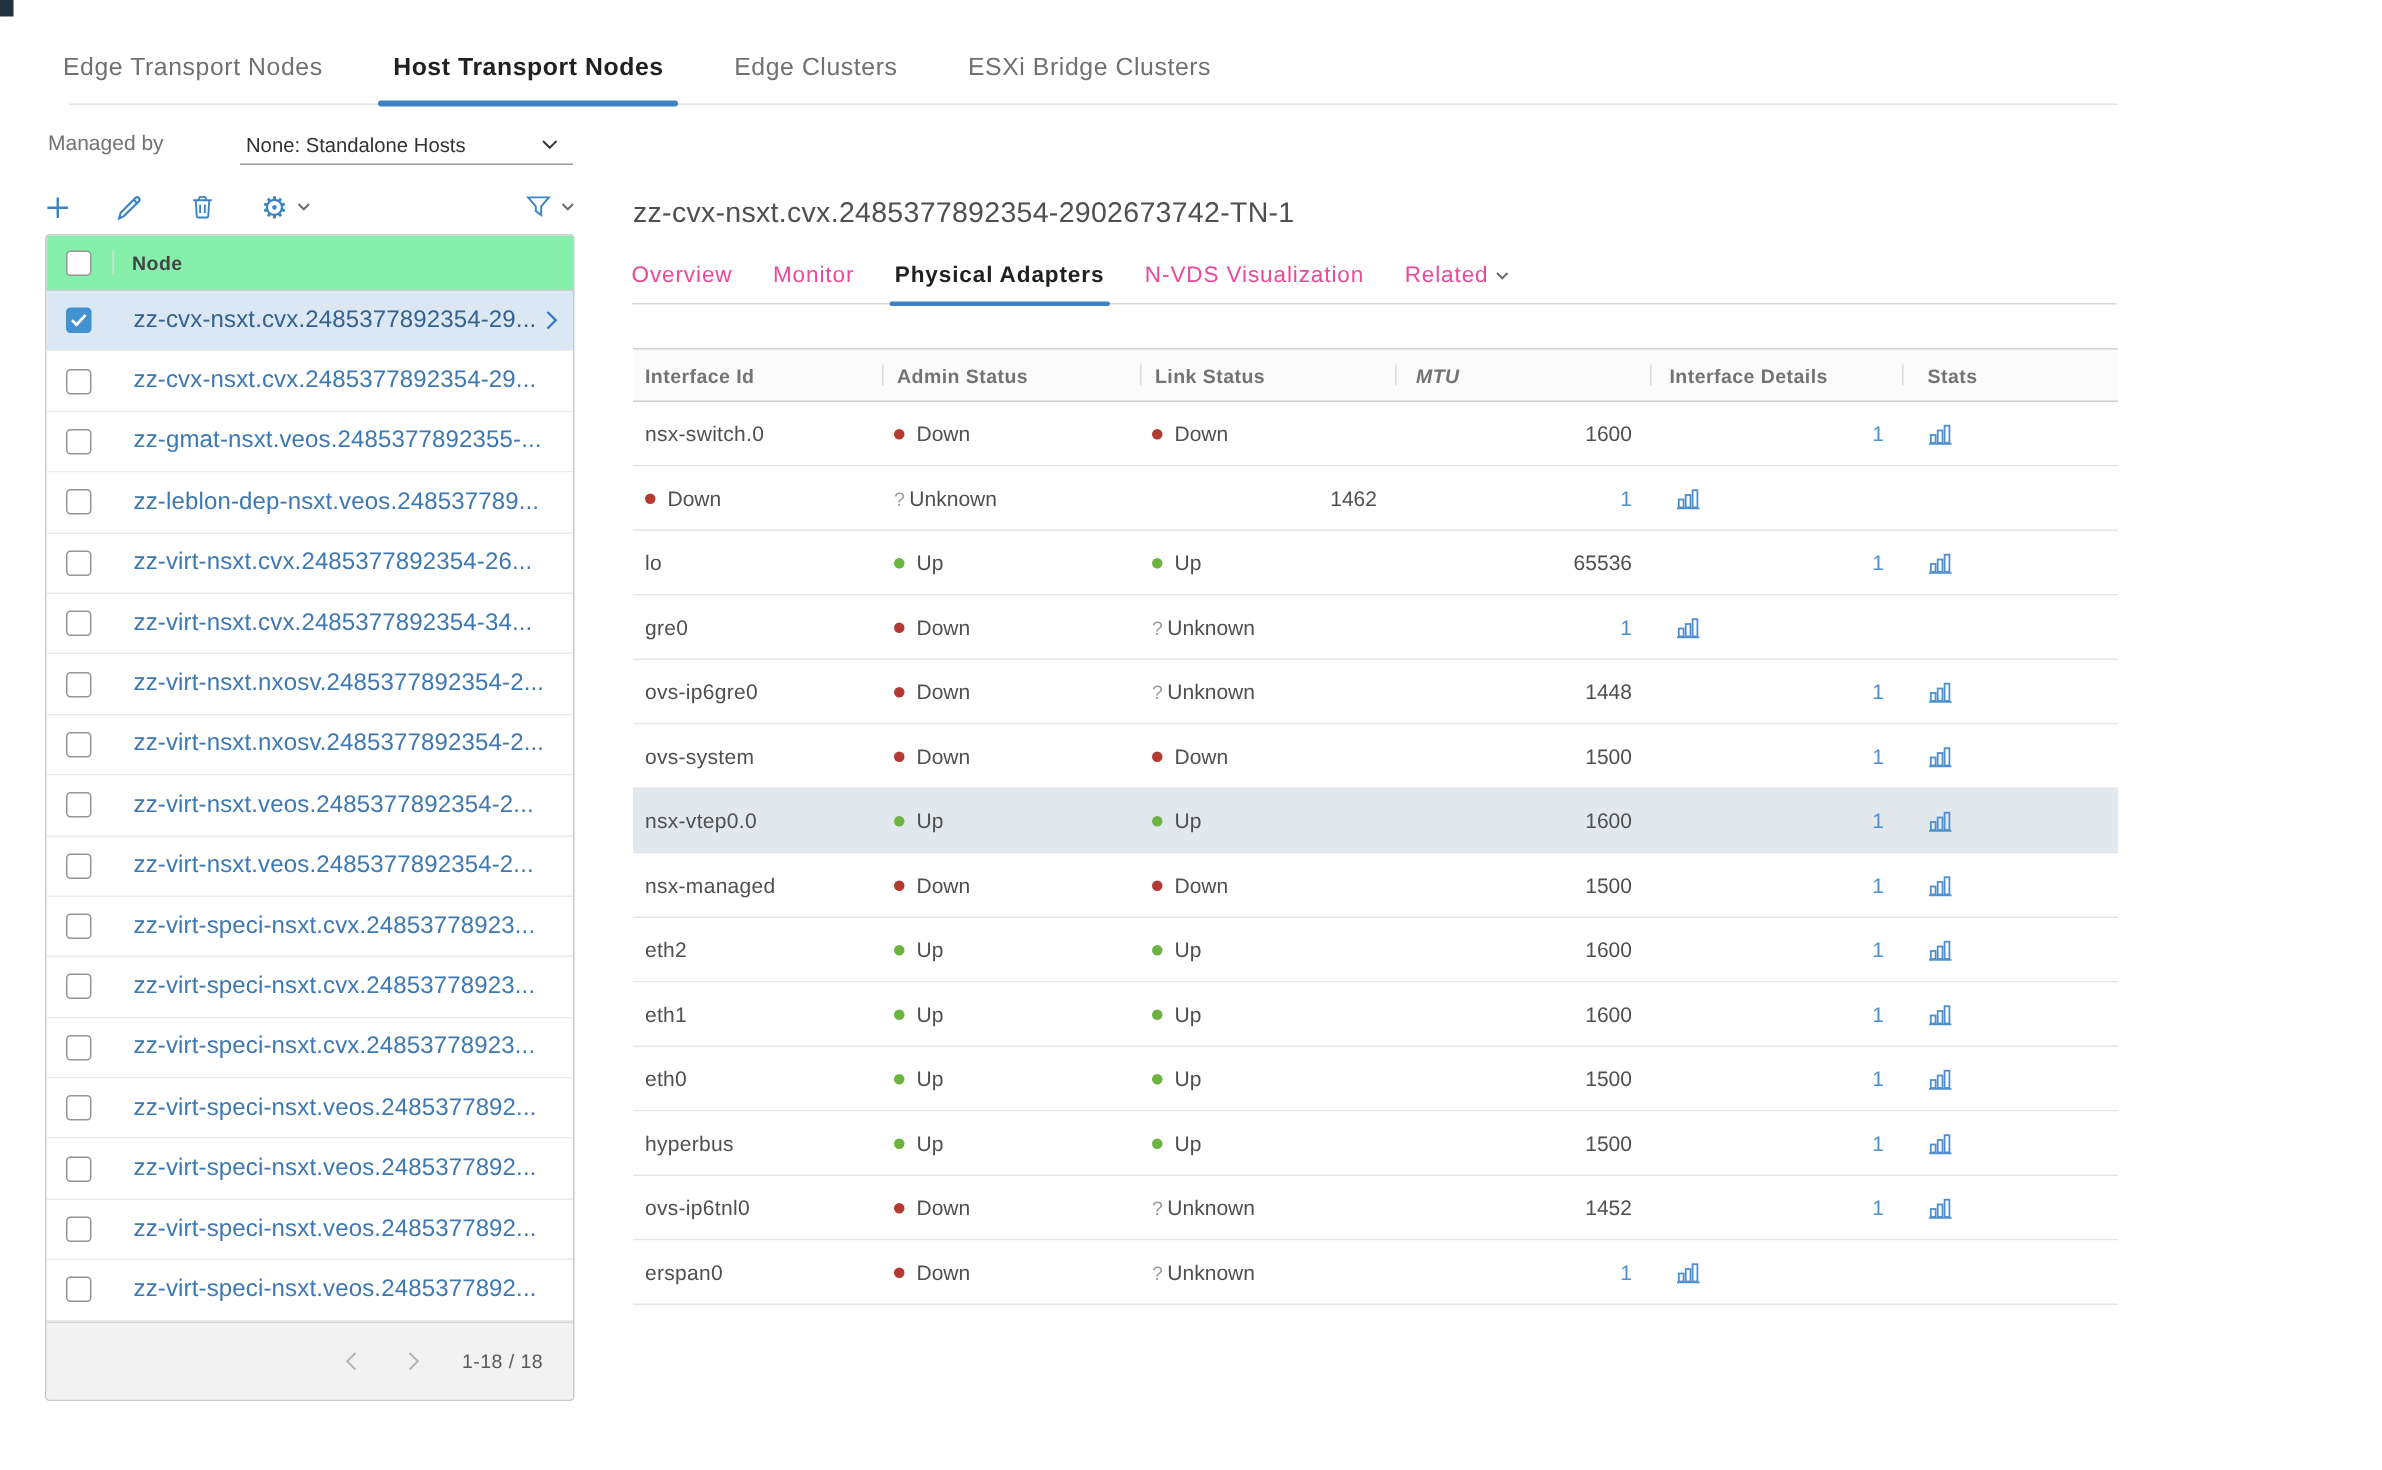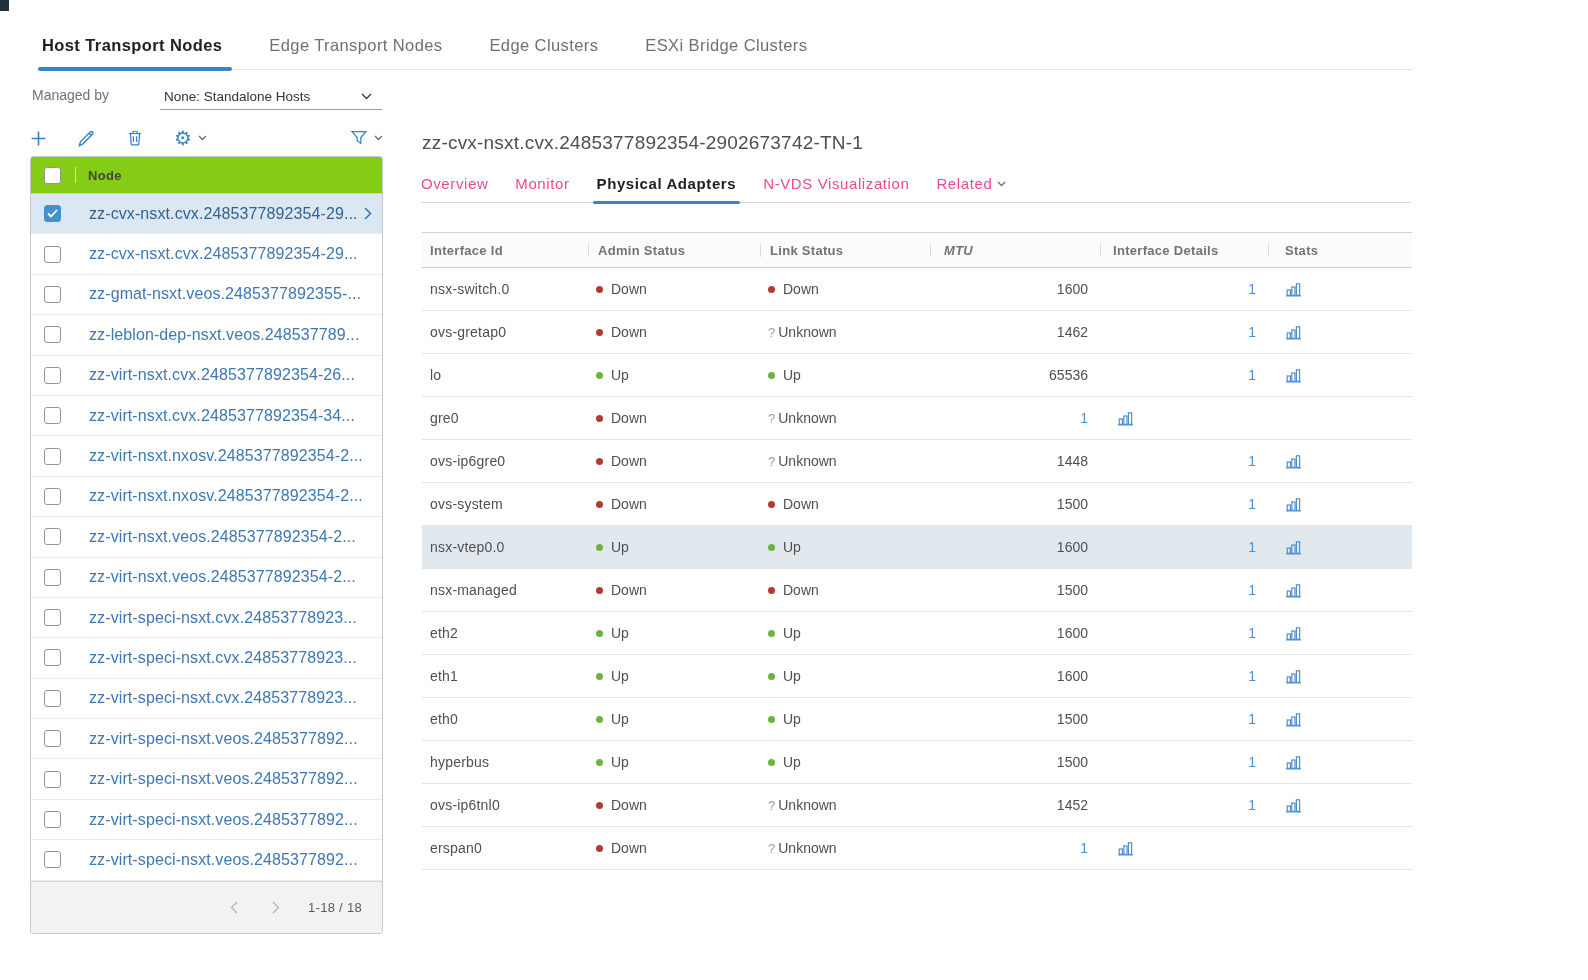--- a/index.html
+++ b/index.html
@@ -38,21 +38,21 @@
     display:flex;align-items:center;color:var(--accent);}
   .tool-btn{display:flex;align-items:center;cursor:pointer;color:var(--accent);}
   .tool-btn + .tool-btn{margin-left:30px;}
   .tool-caret{margin-left:6px;display:flex;}
   .tool-spacer{flex:1;}
   .gear-glyph{font-family:"DejaVu Sans",sans-serif;font-size:20px;line-height:20px;color:var(--accent);}
 
   
   .node-table{position:absolute;left:30px;top:156px;width:353px;border:1px solid #c9c9c9;
     border-radius:3px;background:#fff;overflow:hidden;}
-  .node-head{height:37px;background:#84cc16;border-bottom:1px solid #cccccc;display:flex;
+  .node-head{height:37px;background:#86efac;border-bottom:1px solid #cccccc;display:flex;
     align-items:center;padding-left:13px;}
   .vsep{width:1px;height:16px;background:#d9d9d9;margin:0 12px 0 14px;}
   .node-head-label{font-size:13px;font-weight:600;color:#454545;letter-spacing:.3px;}
   .node-row{height:40.4px;display:flex;align-items:center;padding-left:13px;
     border-bottom:1px solid #ebebeb;cursor:pointer;background:#fff;}
   .node-row.selected{background:var(--sel-bg);}
   .node-link{margin-left:28px;flex:1;font-size:16px;letter-spacing:.1px;color:var(--link);
     white-space:nowrap;overflow:hidden;}
   .node-row.selected .node-link{color:#34618f;}
   .node-chevron{margin:0 10px 0 2px;display:flex;}
@@ -102,25 +102,25 @@
   .details-link{color:var(--detail-link);cursor:pointer;}
   .stats-btn{display:flex;cursor:pointer;color:var(--detail-link);}
   svg{display:block;}
 </style>
 </head>
 <body>
 
 <div class="corner-artifact"></div>
 
 <nav class="page-tabs">
+    <div class="ptab">
+    <span>Edge Transport Nodes</span>
+  </div>
     <div class="ptab active">
     <span>Host Transport Nodes</span>
-  </div>
-    <div class="ptab">
-    <span>Edge Transport Nodes</span>
   </div>
     <div class="ptab">
     <span>Edge Clusters</span>
   </div>
     <div class="ptab">
     <span>ESXi Bridge Clusters</span>
   </div>
   </nav>
 
 <div class="managed-row">
@@ -396,21 +396,20 @@
                 <rect x="2.2" y="8" width="3.2" height="5.3"></rect>
                 <rect x="6.8" y="5" width="3.2" height="8.3"></rect>
                 <rect x="11.4" y="1.8" width="3.2" height="11.5"></rect>
                 <path d="M1 13.9h15"></path>
               </svg>
         </span>
       </span>
     </div>
   </div>
       <div class="if-row">
-    <div class="cell c1">ovs-gretap0</div>
     <div class="cell c2">
       <span class="status-dot down"></span>
 
       <span>Down</span>
     </div>
     <div class="cell c3">
 
       <span class="status-q">?</span>
       <span>Unknown</span>
     </div>

